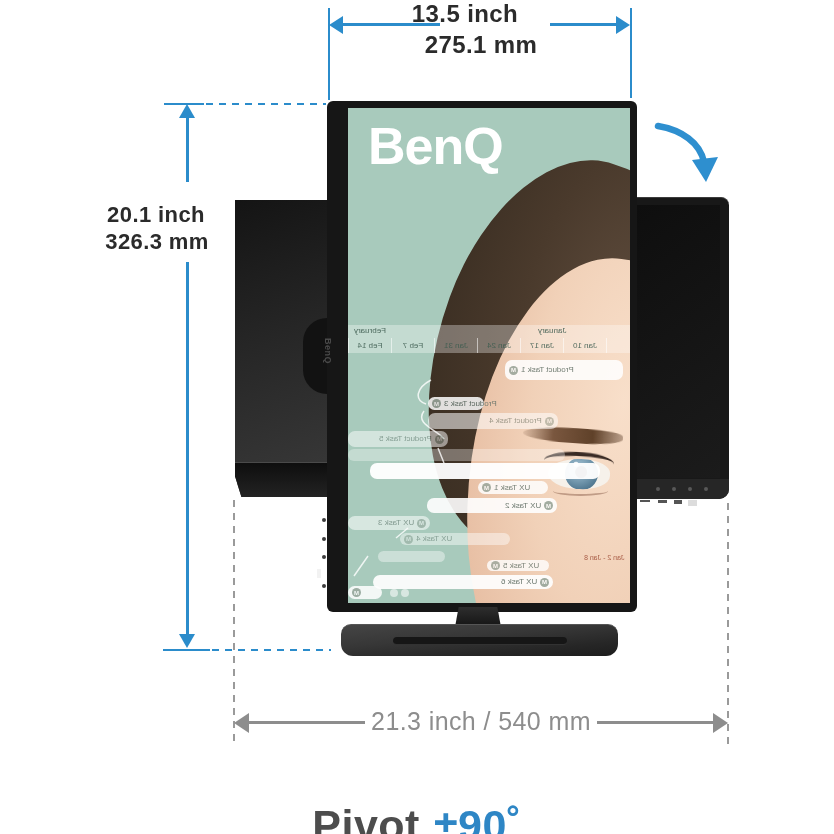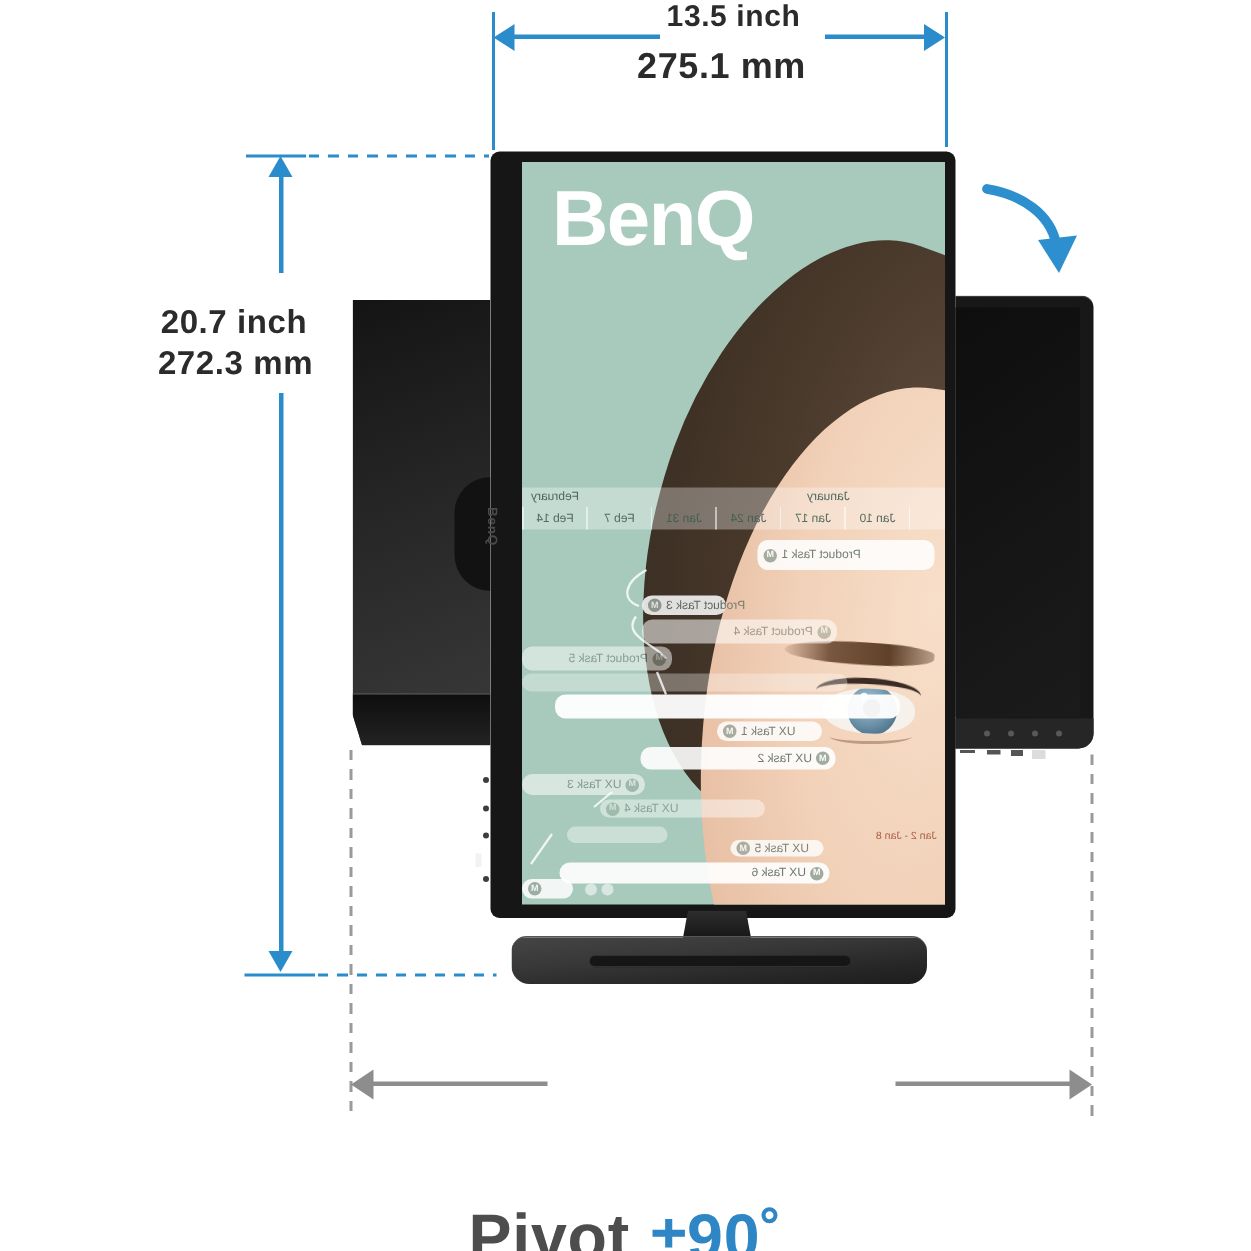--- a/index.html
+++ b/index.html
@@ -216,40 +216,41 @@
   <div id="base">
     <div class="groove"></div>
   </div>
 
   <div class="tickv" style="left:328px;top:8px;height:92px"></div>
   <div class="tickv" style="left:630px;top:8px;height:90px"></div>
   <div class="shaft-h blue" style="left:340px;top:23px;width:100px"></div>
   <div class="tri" style="left:329px;top:16px;border-top:9px solid transparent;border-bottom:9px solid transparent;border-right:14px solid #2b8ccb"></div>
   <div class="shaft-h blue" style="left:550px;top:23px;width:68px"></div>
   <div class="tri" style="left:616px;top:16px;border-top:9px solid transparent;border-bottom:9px solid transparent;border-left:14px solid #2b8ccb"></div>
-  <div class="dim-text" style="left:489px;top:0;transform:translateX(-50%);font-size:20px">13.5 inch</div>
+  <div class="dim-text" style="left:465px;top:0;transform:translateX(-50%);font-size:24px">13.5 inch</div>
   <div class="dim-text" style="left:481px;top:31px;transform:translateX(-50%);font-size:24px">275.1 mm</div>
 
   <div class="shaft-h blue" style="left:164px;top:103px;width:40px;height:2px"></div>
   <div class="dash-h-blue" style="left:206px;top:103px;width:120px"></div>
   <div class="shaft-v blue" style="left:186px;top:112px;height:70px"></div>
   <div class="tri" style="left:179px;top:104px;border-left:8px solid transparent;border-right:8px solid transparent;border-bottom:14px solid #2b8ccb"></div>
-  <div class="dim-text" style="left:156px;top:202px;transform:translateX(-50%);font-size:22px">20.7 inch</div>
-  <div class="dim-text" style="left:157px;top:229px;transform:translateX(-50%);font-size:22px">272.3 mm</div>
+  <div class="dim-text" style="left:156px;top:202px;transform:translateX(-50%);font-size:22px">20.1 inch</div>
+  <div class="dim-text" style="left:157px;top:229px;transform:translateX(-50%);font-size:22px">326.3 mm</div>
   <div class="shaft-v blue" style="left:186px;top:262px;height:373px"></div>
   <div class="tri" style="left:179px;top:634px;border-left:8px solid transparent;border-right:8px solid transparent;border-top:14px solid #2b8ccb"></div>
   <div class="shaft-h blue" style="left:163px;top:649px;width:47px;height:2px"></div>
   <div class="dash-h-blue" style="left:212px;top:649px;width:119px"></div>
 
   <div class="dash-v-gray" style="left:233px;top:500px;height:245px"></div>
   <div class="dash-v-gray" style="left:727px;top:503px;height:242px"></div>
   <div class="shaft-h" style="left:248px;top:721px;width:117px;background:#8d8d8d"></div>
   <div class="tri" style="left:234px;top:713px;border-top:10px solid transparent;border-bottom:10px solid transparent;border-right:15px solid #8d8d8d"></div>
   <div class="shaft-h" style="left:597px;top:721px;width:118px;background:#8d8d8d"></div>
   <div class="tri" style="left:713px;top:713px;border-top:10px solid transparent;border-bottom:10px solid transparent;border-left:15px solid #8d8d8d"></div>
+  <div class="dim-text" style="left:481px;top:707px;transform:translateX(-50%);font-size:25px;color:#8d8d8d;font-weight:500">21.3 inch / 540 mm</div>
 
   <svg class="abs" style="left:640px;top:110px" width="82" height="80" viewBox="0 0 82 80">
     <path d="M 18 16 C 42 20 60 33 64 52" stroke="#2e8fcf" stroke-width="6.5" fill="none" stroke-linecap="round"></path>
     <polygon points="52,50 78,47 66,72" fill="#2e8fcf"></polygon>
   </svg>
 
   <div id="pivot">
     <span>Pivot</span>
     <span class="val">±90˚</span>
   </div>

